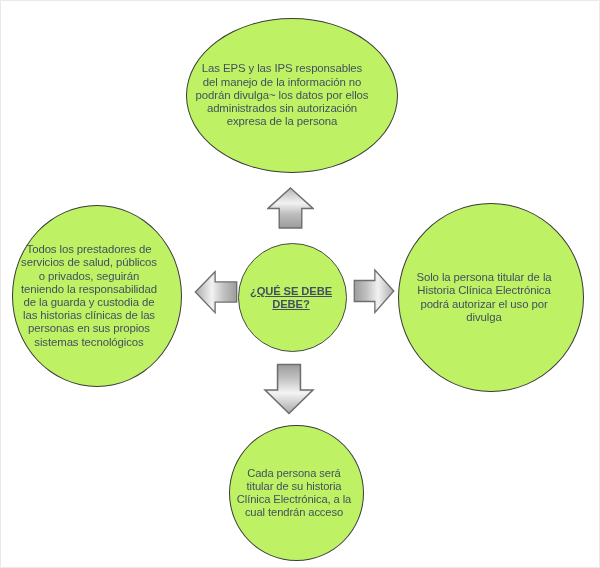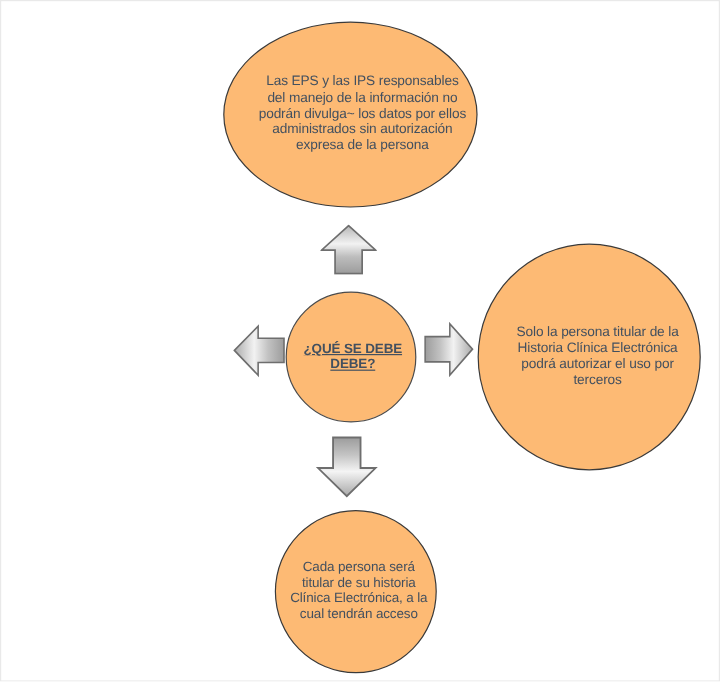--- a/index.html
+++ b/index.html
@@ -21,24 +21,24 @@
     border: 1px solid #e9e9e9;
     background: #ffffff;
   }
 
   
   .node {
     position: absolute;
     box-sizing: border-box;
     border-radius: 50%;
     border: 1px solid #3a3a3a;
-    background: #fdba74;
+    background: #bef264;
     display: flex;
     align-items: center;
-    justify-content: flex-end;
+    justify-content: flex-start;
     text-align: center;
   }
   .node .txt {
     color: #43505f;
     line-height: 1.16;
     padding: 0 6px;
     letter-spacing: -0.1px;
   }
 
   #node-top {
@@ -98,23 +98,26 @@
 </style>
 </head>
 <body>
 
 <div id="canvas">
 
   <div class="node" id="node-top">
     <span class="txt">Las EPS y las IPS responsables del manejo de la información no podrán divulga~ los datos por ellos administrados sin autorización expresa de la persona</span>
   </div>
 
+  <div class="node" id="node-left">
+    <span class="txt">Todos los prestadores de servicios de salud, públicos o privados, seguirán teniendo la responsabilidad de la guarda y custodia de las historias clínicas de las personas en sus propios sistemas tecnológicos</span>
+  </div>
 
   <div class="node" id="node-right">
-    <span class="txt">Solo la persona titular de la Historia Clínica Electrónica podrá autorizar el uso por terceros</span>
+    <span class="txt">Solo la persona titular de la Historia Clínica Electrónica podrá autorizar el uso por divulga</span>
   </div>
 
   <div class="node" id="node-bottom">
     <span class="txt">Cada persona será titular de su historia Clínica Electrónica, a la cual tendrán acceso</span>
   </div>
 
   <div class="node" id="node-center">
     <span class="txt">¿QUÉ SE DEBE DEBE?</span>
   </div>
 

